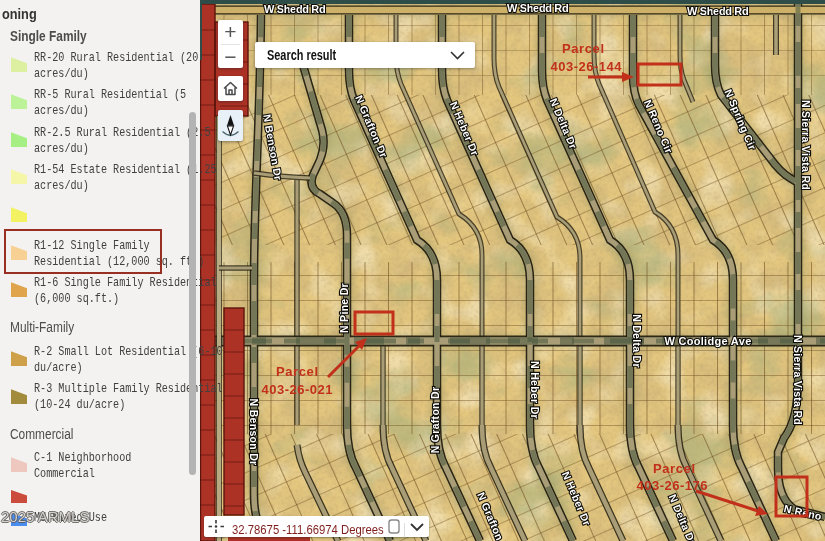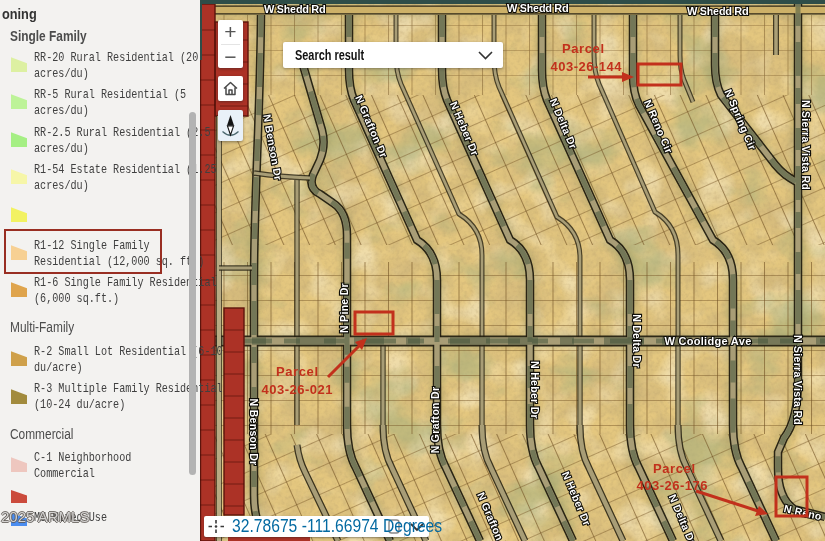--- a/index.html
+++ b/index.html
@@ -11,24 +11,24 @@
 .hd span{transform:scaleX(.85);}
 .sw{position:absolute;left:11px;width:16px;height:16px;clip-path:polygon(0 8%,100% 46%,100% 100%,0 100%);}
 #hibox{position:absolute;left:4px;top:229px;width:154px;height:41px;border:2.5px solid #992e22;}
 #thumb{position:absolute;left:189px;top:112px;width:7px;height:363px;background:#b3b3b3;border-radius:4px;}
 #wm{position:absolute;left:1px;top:508px;color:rgba(255,255,255,.72);font-size:15px;font-weight:normal;
   text-shadow:-1px 0 0 rgba(90,85,80,.8),1px 0 0 rgba(90,85,80,.8),0 -1px 0 rgba(90,85,80,.8),0 1px 0 rgba(90,85,80,.8);}
 #map{position:absolute;left:200px;top:0;width:625px;height:541px;background:#e0c27a;}
 #sbox{position:absolute;left:55px;top:14px;width:220px;height:25px;background:#fff;border-radius:2px;
   box-shadow:0 1px 3px rgba(30,30,30,.5);display:flex;align-items:center;}
 #sres{position:absolute;left:55px;top:42px;width:220px;height:26px;background:#fff;border-radius:2px;
-  box-shadow:0 1px 3px rgba(30,30,30,.4);display:flex;align-items:center;margin-left:28px;}
+  box-shadow:0 1px 3px rgba(30,30,30,.4);display:flex;align-items:center;}
 .btn{position:absolute;left:18px;width:25px;background:#fff;border-radius:2px;box-shadow:0 1px 3px rgba(30,30,30,.45);}
 #cbar{position:absolute;left:4px;top:516px;width:225px;height:21px;background:#fff;border-radius:2px;
-  box-shadow:0 1px 2px rgba(30,30,30,.4);display:flex;align-items:flex-end;font-size:18px;color:#0369a1;}
+  box-shadow:0 1px 2px rgba(30,30,30,.4);display:flex;align-items:flex-end;font-size:13px;color:#7f1d1d;}
 svg text{font-family:"Liberation Sans",sans-serif;}
 .lbl{font-size:10.5px;font-weight:bold;fill:#fff;stroke:#0e0d08;stroke-width:2.2px;paint-order:stroke;letter-spacing:.3px;}
 .big{font-size:11px;}
 .ann{font-size:13px;font-weight:bold;fill:#c2301c;}
 </style>
 </head>
 <body>
 <div id="map">
 <svg width="625" height="541" viewBox="0 0 625 541">
 <defs>

